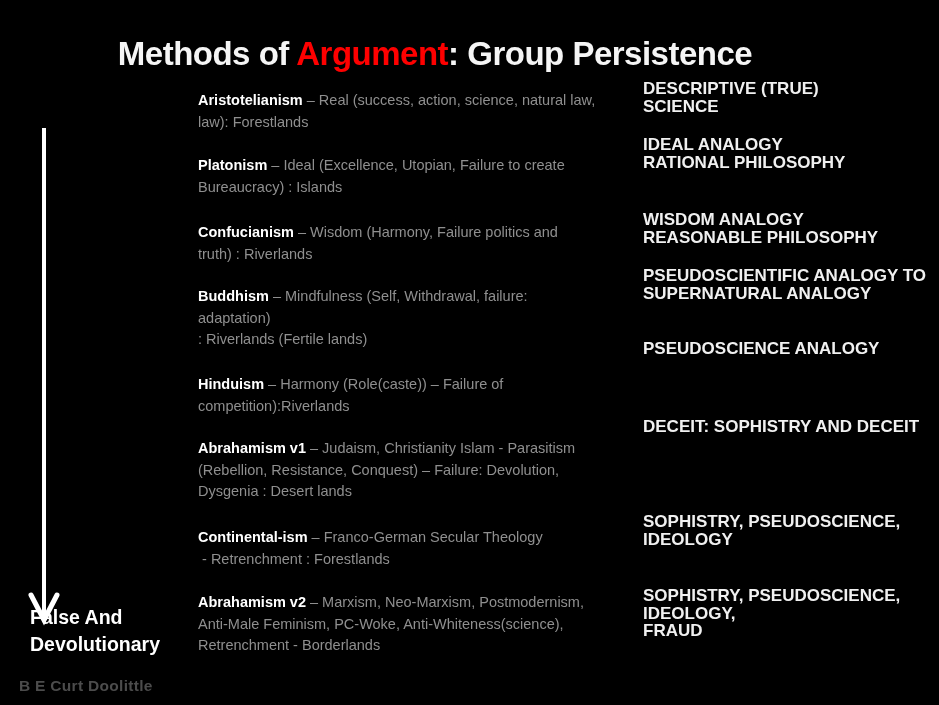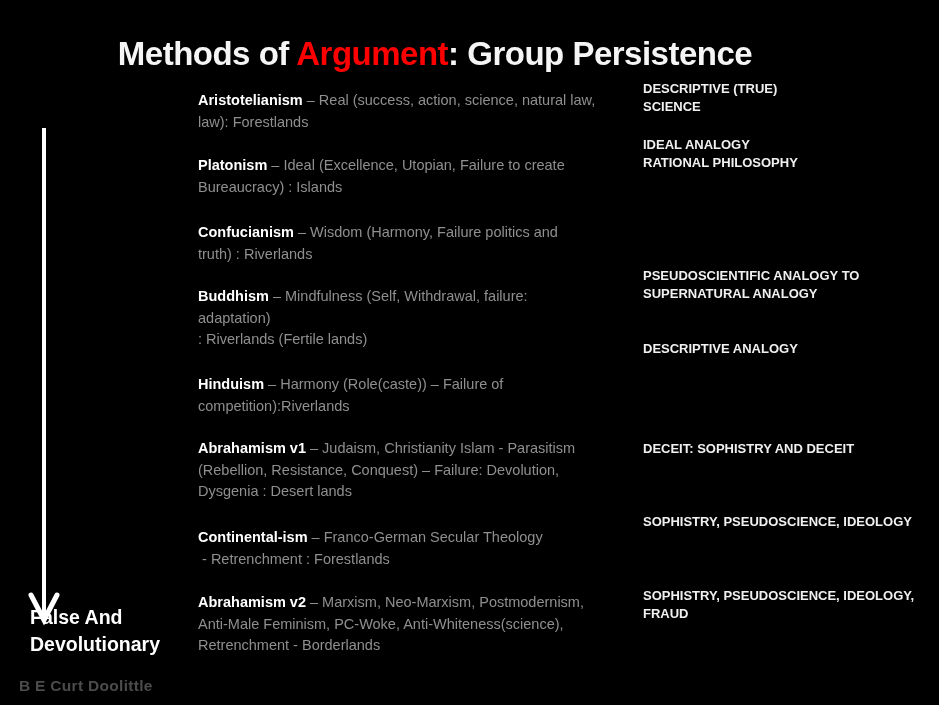--- a/index.html
+++ b/index.html
@@ -53,21 +53,21 @@
     line-height: 21.5px;
     white-space: pre-wrap;
   }
   .entry .term { color: #ffffff; font-weight: bold; }
   .entry .desc { color: #8f8f8f; }
   .side-label {
     position: absolute;
     left: 643px;
     width: 292px;
     color: #f0f0f0;
-    font-size: 13px;
+    font-size: 17px;
     font-weight: bold;
     line-height: 17.5px;
     white-space: pre-line;
   }
 </style>
 </head>
 <body>
 
 <div class="slide">
 
@@ -108,21 +108,23 @@
  - Retrenchment : Forestlands</span></p>
 
   <p class="entry" style="top:576px"><span class="term">Abrahamism v2</span><span class="desc"> – Marxism, Neo-Marxism, Postmodernism,
 Anti-Male Feminism, PC-Woke, Anti-Whiteness(science),
 Retrenchment - Borderlands</span></p>
 
   <div class="side-label" style="top:80px">DESCRIPTIVE (TRUE)
 SCIENCE</div>
   <div class="side-label" style="top:136px">IDEAL ANALOGY
 RATIONAL PHILOSOPHY</div>
+  <div class="side-label" style="top:211px">WISDOM ANALOGY
+REASONABLE PHILOSOPHY</div>
   <div class="side-label" style="top:267px">PSEUDOSCIENTIFIC ANALOGY TO
 SUPERNATURAL ANALOGY</div>
-  <div class="side-label" style="top:340px">DESCRIPTIVE ANALOGY</div>
-  <div class="side-label" style="top:440px">DECEIT: SOPHISTRY AND DECEIT</div>
+  <div class="side-label" style="top:340px">PSEUDOSCIENCE ANALOGY</div>
+  <div class="side-label" style="top:418px">DECEIT: SOPHISTRY AND DECEIT</div>
   <div class="side-label" style="top:513px">SOPHISTRY, PSEUDOSCIENCE, IDEOLOGY</div>
   <div class="side-label" style="top:587px">SOPHISTRY, PSEUDOSCIENCE, IDEOLOGY,
 FRAUD</div>
 
 </div>
 
 </body></html>

